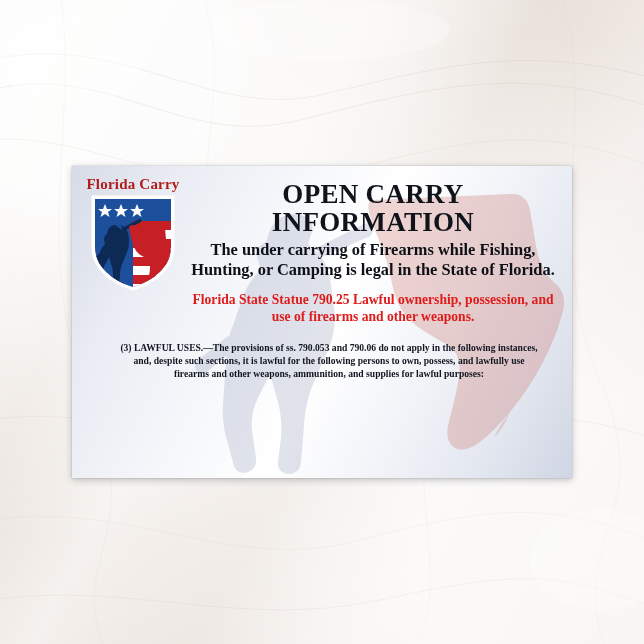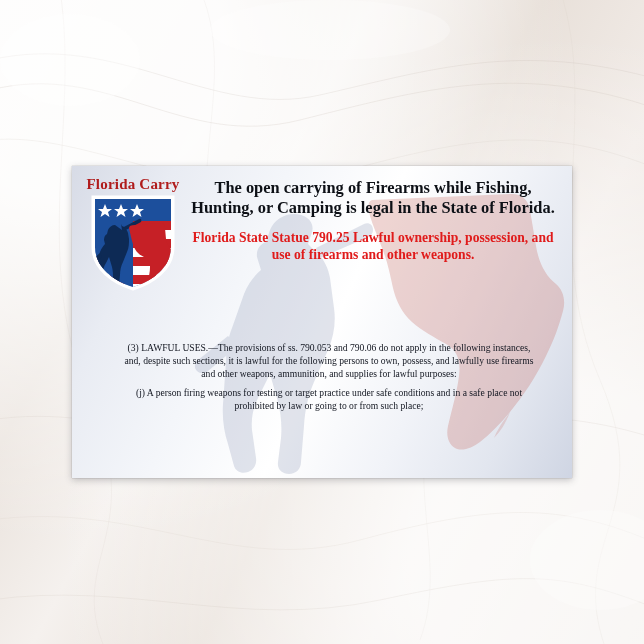--- a/index.html
+++ b/index.html
@@ -127,20 +127,21 @@
     top: 176px;
     width: 434px;
     text-align: center;
     color: #121620;
   }
   .para {
     font-family: "Liberation Serif", serif;
     font-size: 9.6px;
     line-height: 1.33;
     margin: 0 0 7px 0;
+    font-weight: bold;
   }
   .para.p1 { padding: 0 8px; }
   .para.p2 { padding: 0 42px; }
   .para.p3 { padding: 0 20px; }
 </style>
 </head>
 <body>
 
 <div class="backdrop">
   <svg class="veins" viewBox="0 0 644 644" preserveAspectRatio="none">
@@ -240,23 +241,23 @@
                        C59 67 57 64 53 62 C49 60 46 58 44 54 C42 50 41 46 40 42
                        L38 33 C38 31 40 30 44 30 Z"></path>
             </g>
           </g>
           <path d="M2 2 H82 V52 C82 74 62 88 42 94 C22 88 2 74 2 52 Z" fill="none" stroke="#ffffff" stroke-width="3"></path>
         </svg>
       </div>
     </div>
 
     <div class="content">
-      <div class="subhead">The open carrying of Firearms while Fishing, Hunting, or Camping is legal in the State of Florida.</div>
+      <div class="headline">OPEN CARRY INFORMATION</div>
+      <div class="subhead">The under carrying of Firearms while Fishing, Hunting, or Camping is legal in the State of Florida.</div>
       <div class="statute">Florida State Statue 790.25 Lawful ownership, possession, and use of firearms and other weapons.</div>
     </div>
 
     <div class="body-block">
       <p class="para p1">(3) LAWFUL USES.—The provisions of ss. 790.053 and 790.06 do not apply in the following instances, and, despite such sections, it is lawful for the following persons to own, possess, and lawfully use firearms and other weapons, ammunition, and supplies for lawful purposes:</p>
-      <p class="para p3">(j) A person firing weapons for testing or target practice under safe conditions and in a safe place not prohibited by law or going to or from such place;</p>
     </div>
 
   </div>
 </div>
 
 </body></html>

